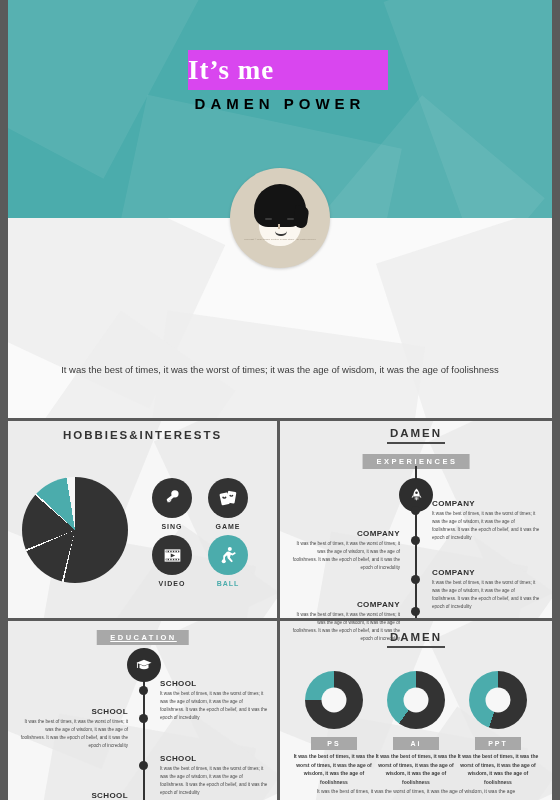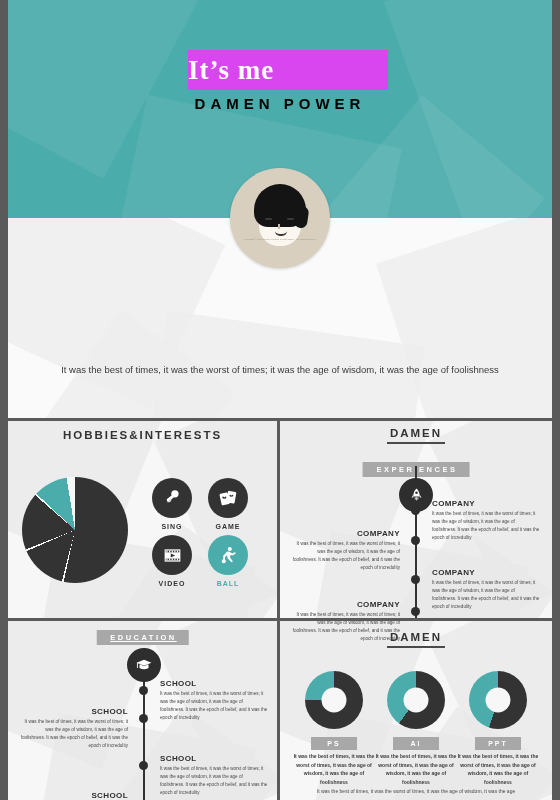--- a/index.html
+++ b/index.html
@@ -302,21 +302,21 @@
     </svg>
   </div>
   <div class="hlabel teal" style="left:198px; top:580px;">BALL</div>
 
   <div class="panel pnl-resume">
     <div class="poly q1"></div>
     <div class="poly q2"></div>
     <div class="poly q3"></div>
     <div class="poly q4"></div>
     <div class="sec-head underline" style="top:6px;">DAMEN</div>
-    <div class="badge" style="top:41px;">EXPERIENCES</div>
+    <div class="badge" style="top:33px;">EXPERIENCES</div>
   </div>
 
   <div class="tl-line" style="left:415px; top:466px; height:154px;"></div>
   <div class="tl-badge-icon" style="left:399px; top:478px;">
     <svg width="17" height="17" viewBox="0 0 24 24">
       <path d="M12 2 C15.4 5 16.6 9.4 16.6 13.4 L7.4 13.4 C7.4 9.4 8.6 5 12 2 Z" fill="#fff"></path>
       <circle cx="12" cy="8" r="1.8" fill="#2e2e2e"></circle>
       <path d="M7.4 11 L5 15 L7.4 14.4 Z" fill="#fff"></path>
       <path d="M16.6 11 L19 15 L16.6 14.4 Z" fill="#fff"></path>
       <rect x="9.6" y="14.4" width="1.1" height="3.4" fill="#fff"></rect>

